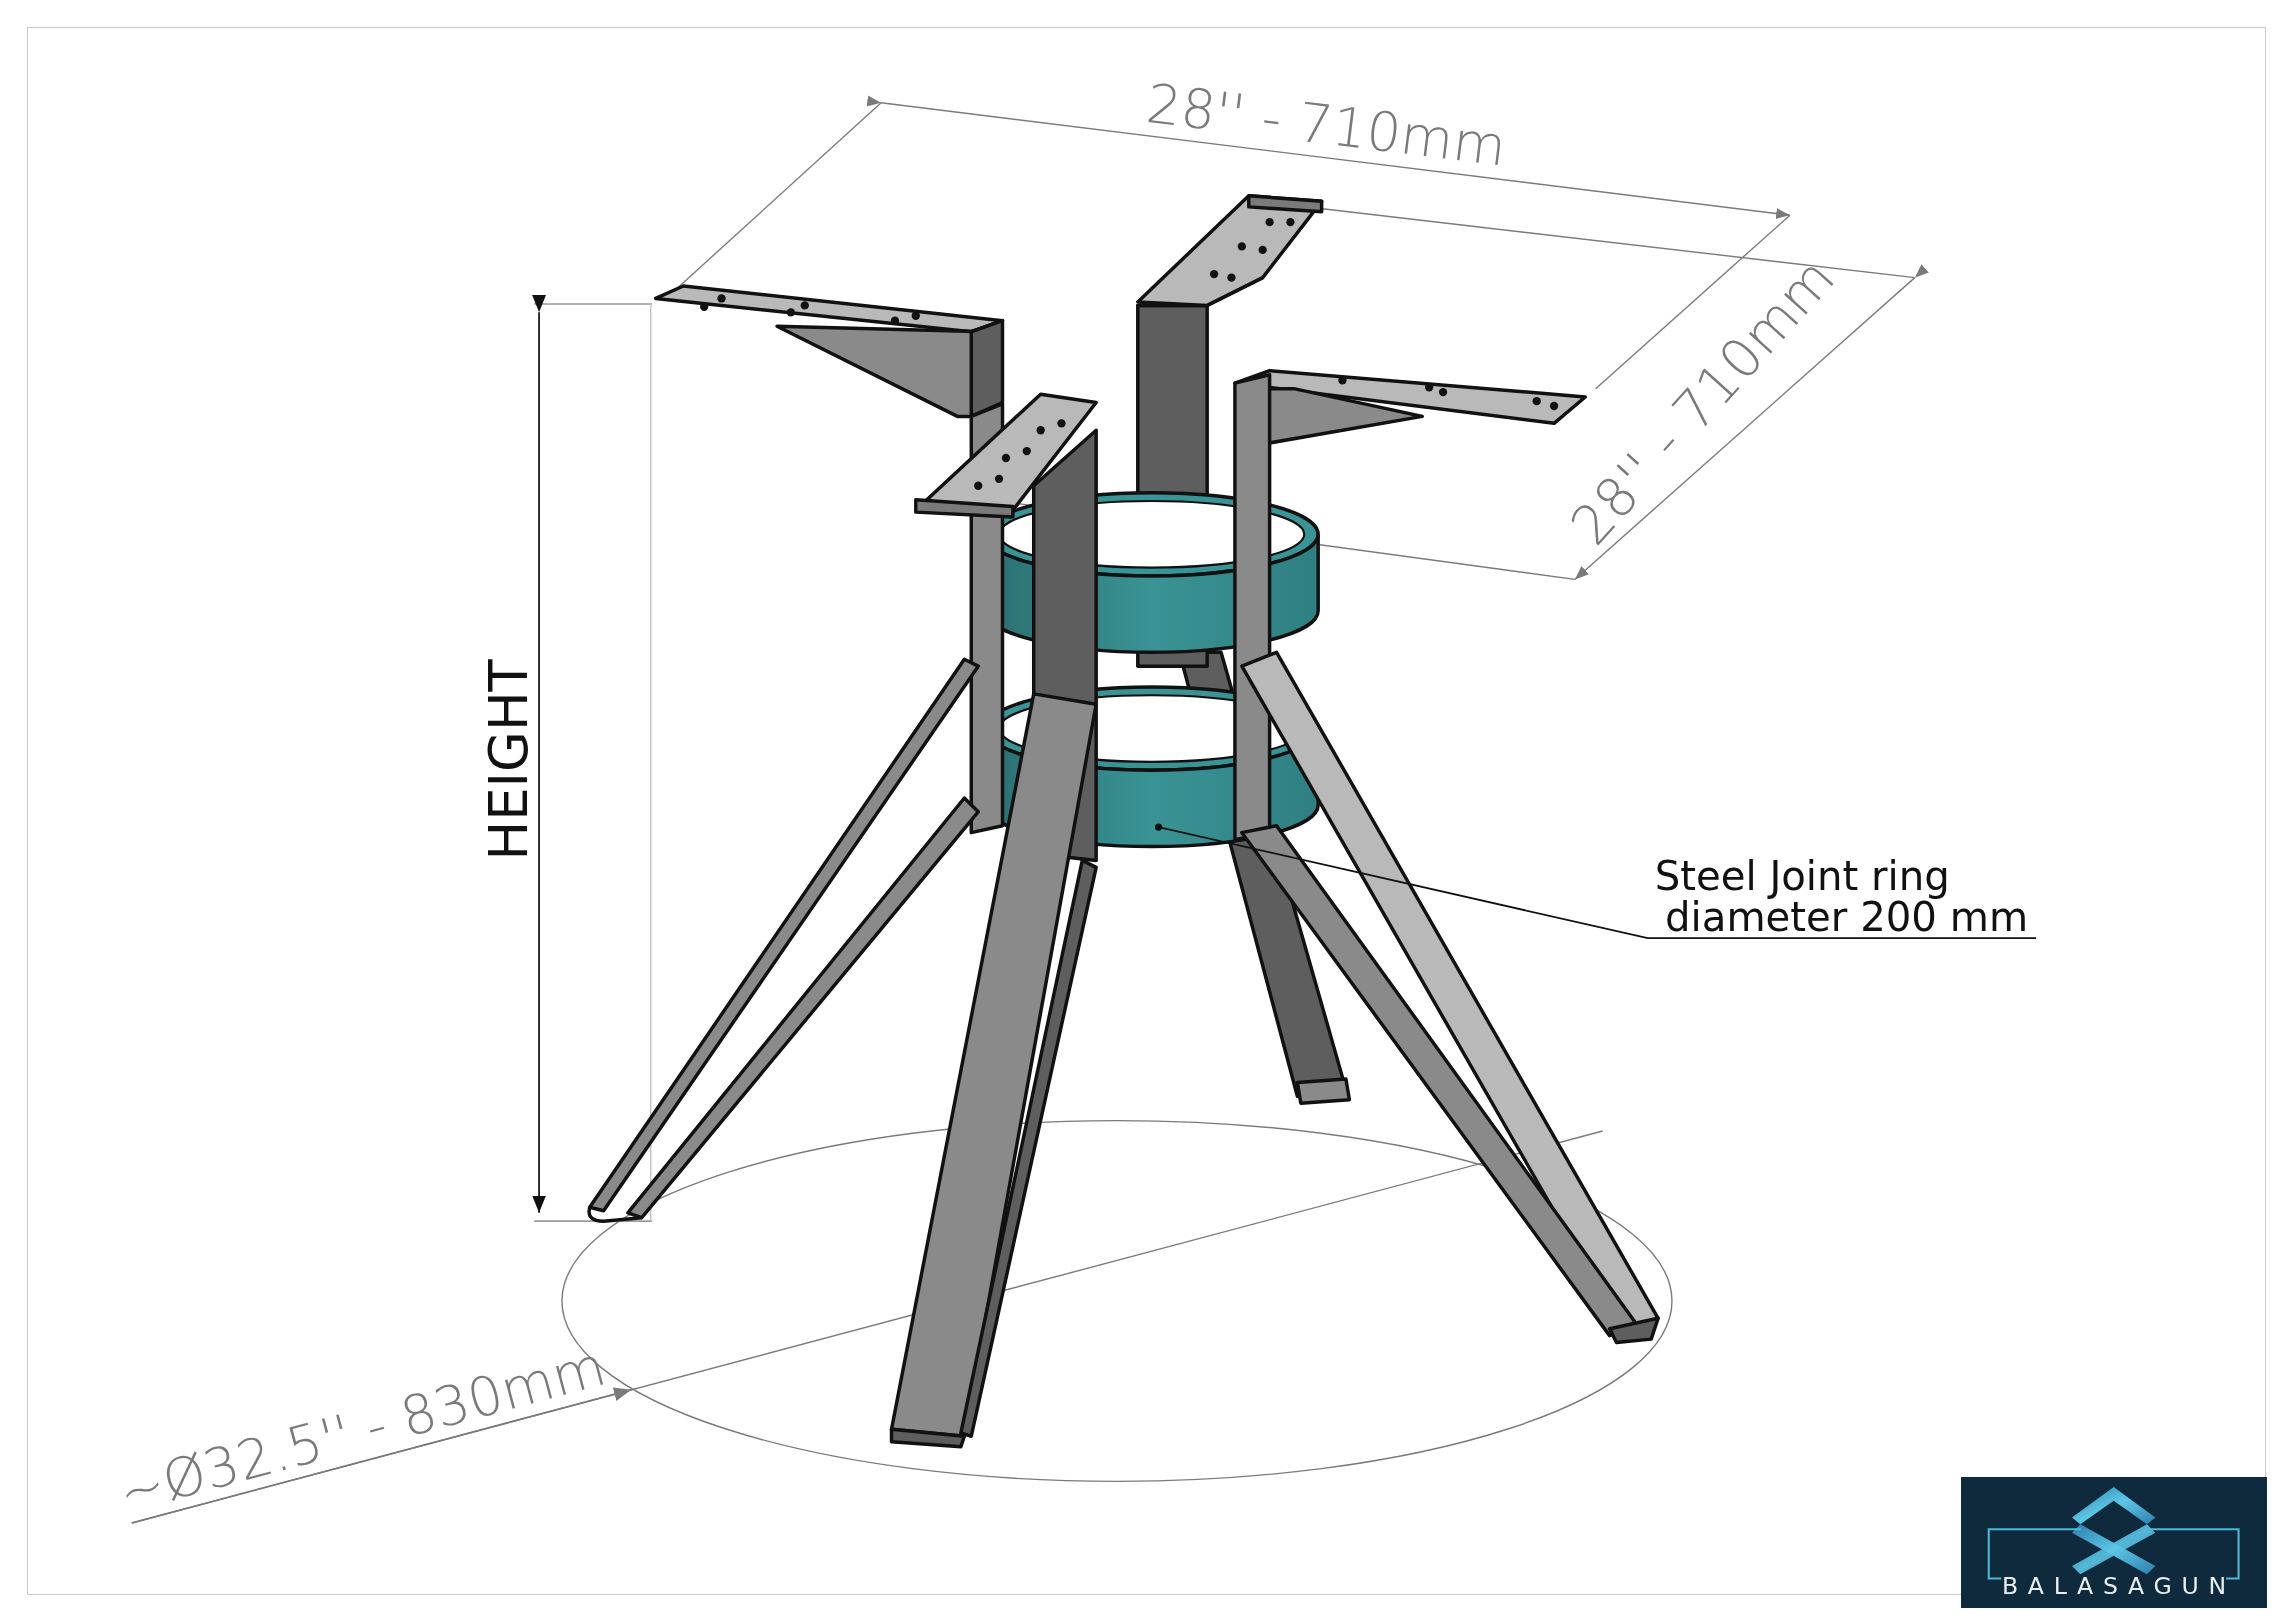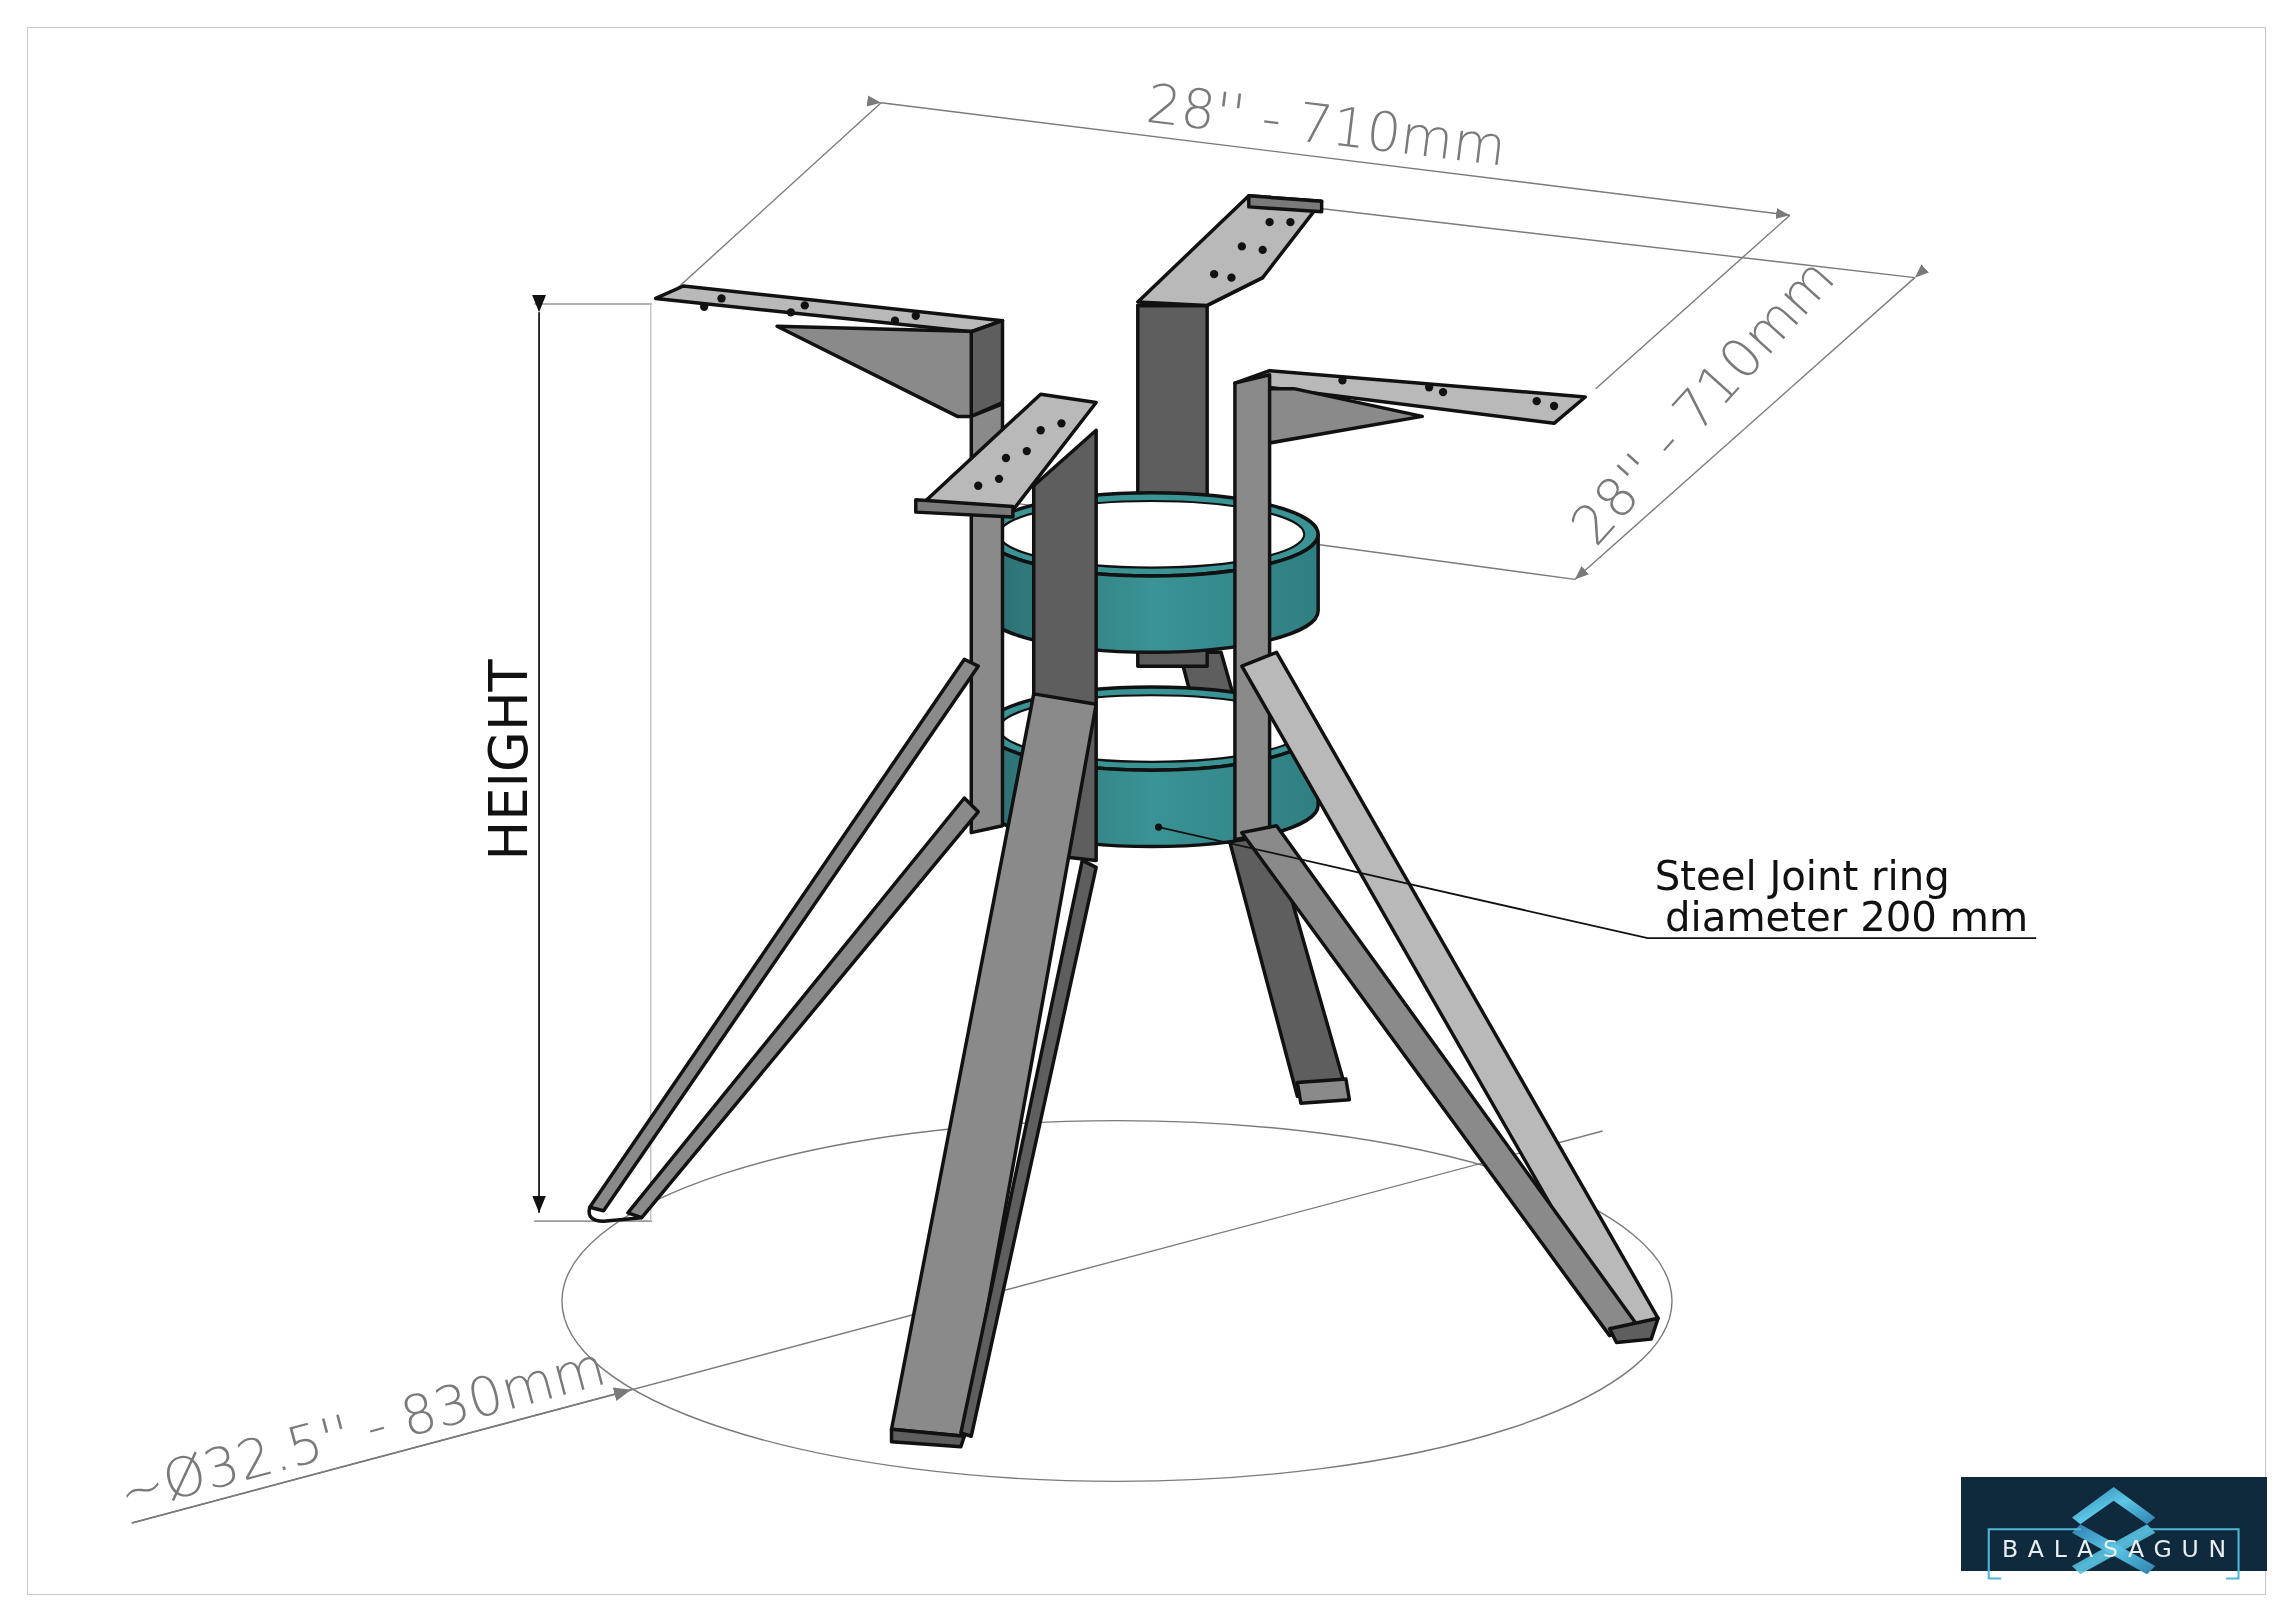--- a/index.html
+++ b/index.html
@@ -3,21 +3,21 @@
 <meta charset="utf-8">
 <style>
   html, body { margin: 0; padding: 0; background: #ffffff; }
   body { width: 2295px; height: 1623px; position: relative; overflow: hidden;
          font-family: "DejaVu Sans", "Liberation Sans", sans-serif; }
   .frame { position: absolute; left: 27px; top: 27px; width: 2239px; height: 1568px;
            border: 1.4px solid #c8c8c8; box-sizing: border-box; }
   svg.drawing { position: absolute; left: 0; top: 0; }
   .dim-text { fill: #7a7a7a; font-family: "DejaVu Sans", sans-serif; font-weight: 300; }
   .callout-text { fill: #111; font-family: "DejaVu Sans", sans-serif; }
-  .logo { position: absolute; left: 1961px; top: 1477px; width: 306px; height: 94px;
+  .logo { position: absolute; left: 1961px; top: 1477px; width: 306px; height: 131px;
           background: #0f2a3d; }
   .logo-name { position: absolute; left: 0; right: 0; bottom: 8.3px; text-align: center;
                color: #e8eef2; font-family: "DejaVu Sans", sans-serif; font-size: 23.6px;
                letter-spacing: 9.7px; padding-left: 9.7px; }
 </style>
 </head>
 <body>
 
 <div class="frame"></div>
 

